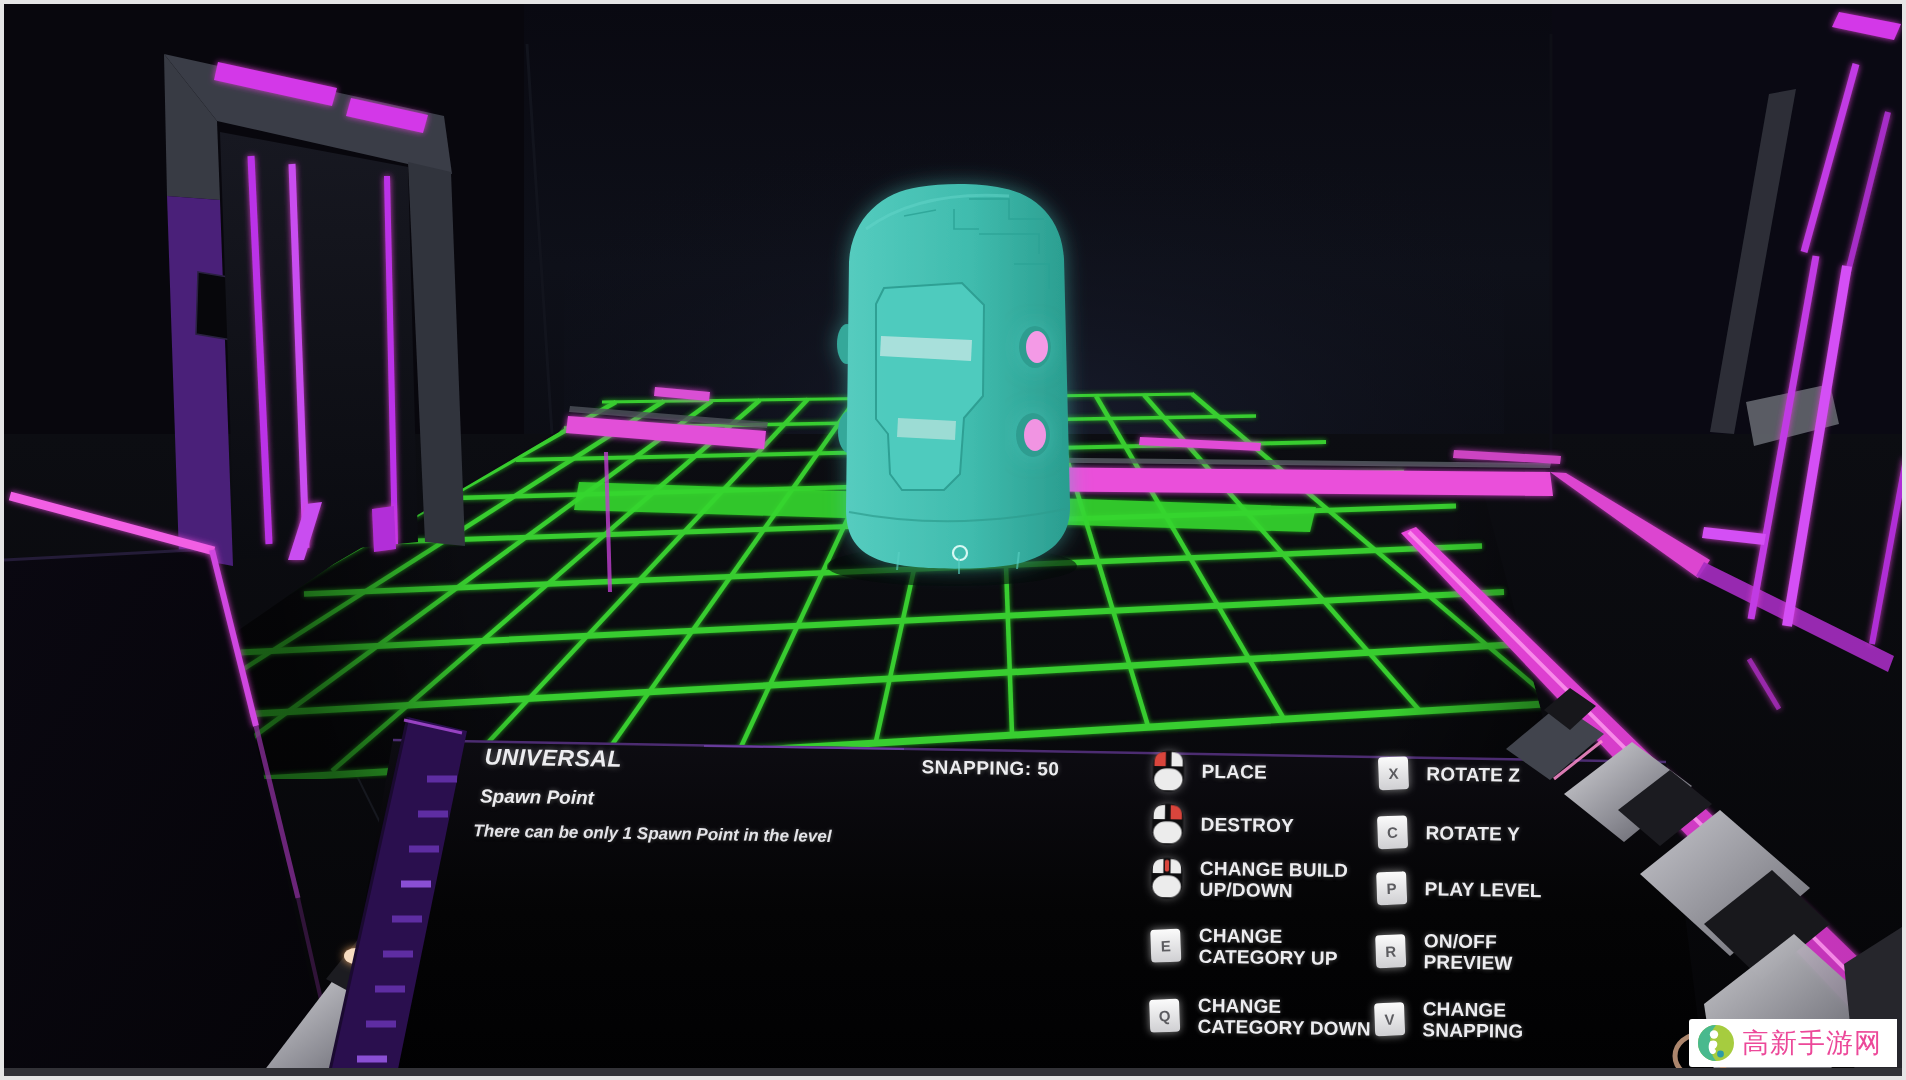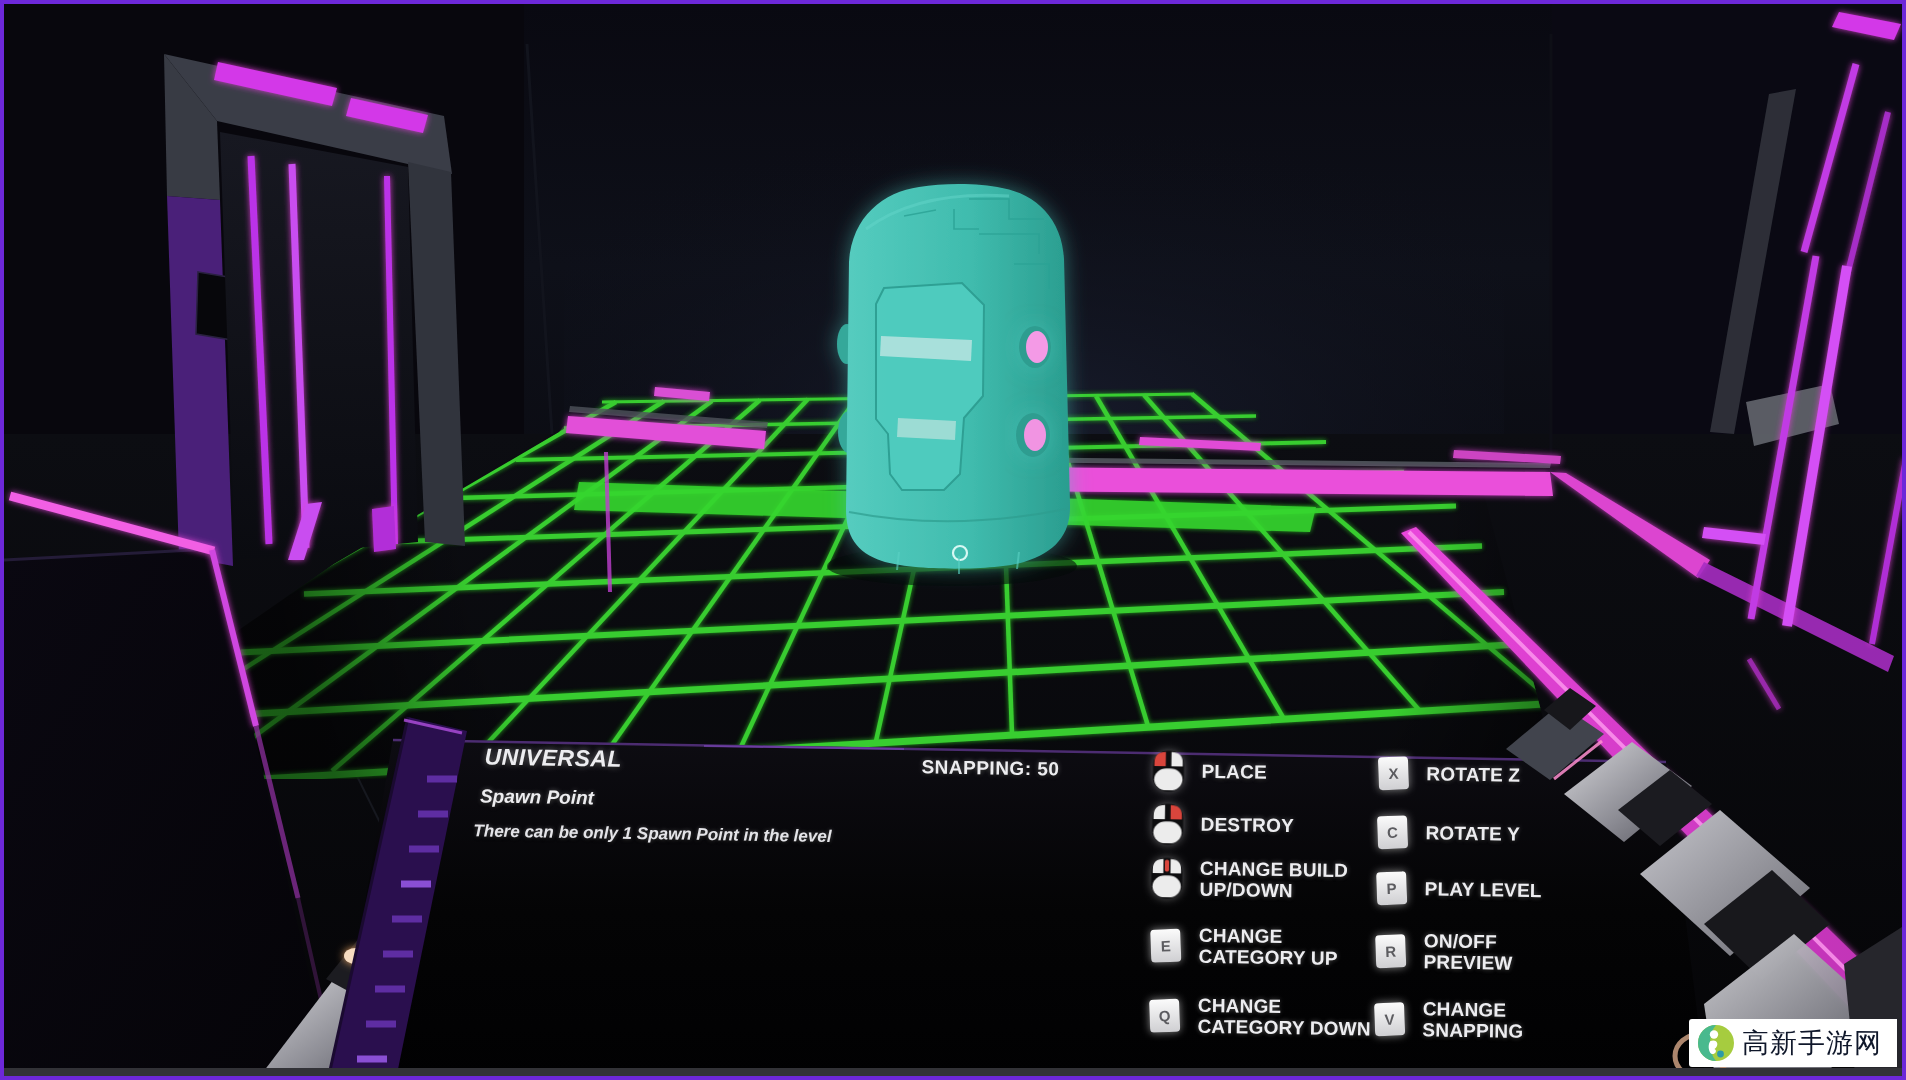--- a/index.html
+++ b/index.html
@@ -1,18 +1,18 @@
 <!DOCTYPE html>
 <html><head>
 <meta charset="utf-8">
 <style>
   html,body{margin:0;padding:0;background:#000;}
   .stage{
     position:relative;width:1906px;height:1080px;overflow:hidden;
-    background:#06060b;box-sizing:border-box;border:4px solid #6d28d9;
+    background:#06060b;box-sizing:border-box;border:4px solid #e5e5e5;
     font-family:"Liberation Sans", sans-serif;
   }
   .frame-bottom{position:absolute;left:0;right:0;bottom:0;height:8px;background:#323237;z-index:60;}
   .scene-svg{position:absolute;left:0;top:0;z-index:1;}
   
   .panel-content{
     position:absolute;left:385px;top:728px;width:1320px;height:352px;
     transform:rotate(0.9deg);transform-origin:0 0;z-index:20;color:#ededf0;
   }
   .panel-content *{box-sizing:border-box;}
@@ -47,21 +47,21 @@
     transform:rotate(-3deg);
     box-shadow:0 0 9px rgba(255,255,255,.55),0 2px 4px rgba(0,0,0,.6);
   }
   .mouse-icon{filter:drop-shadow(0 0 4px rgba(255,255,255,.35));}
   
   .watermark{
     position:absolute;right:5px;bottom:9px;width:200px;height:48px;background:#ffffff;
     display:flex;align-items:center;gap:7px;padding-left:8px;z-index:70;
     border-radius:3px 0 0 3px;
   }
-  .watermark-text{font-size:27px;color:#0f172a;letter-spacing:1px;font-family:sans-serif;}
+  .watermark-text{font-size:27px;color:#ec4899;letter-spacing:1px;font-family:sans-serif;}
 </style>
 </head>
 <body>
 
 <div class="stage">
 
   <svg class="scene-svg" width="1906" height="1080" viewBox="0 0 1906 1080">
     <defs>
       <linearGradient id="backWall" x1="0" y1="0" x2="0" y2="1">
         <stop offset="0" stop-color="#090911"></stop>

